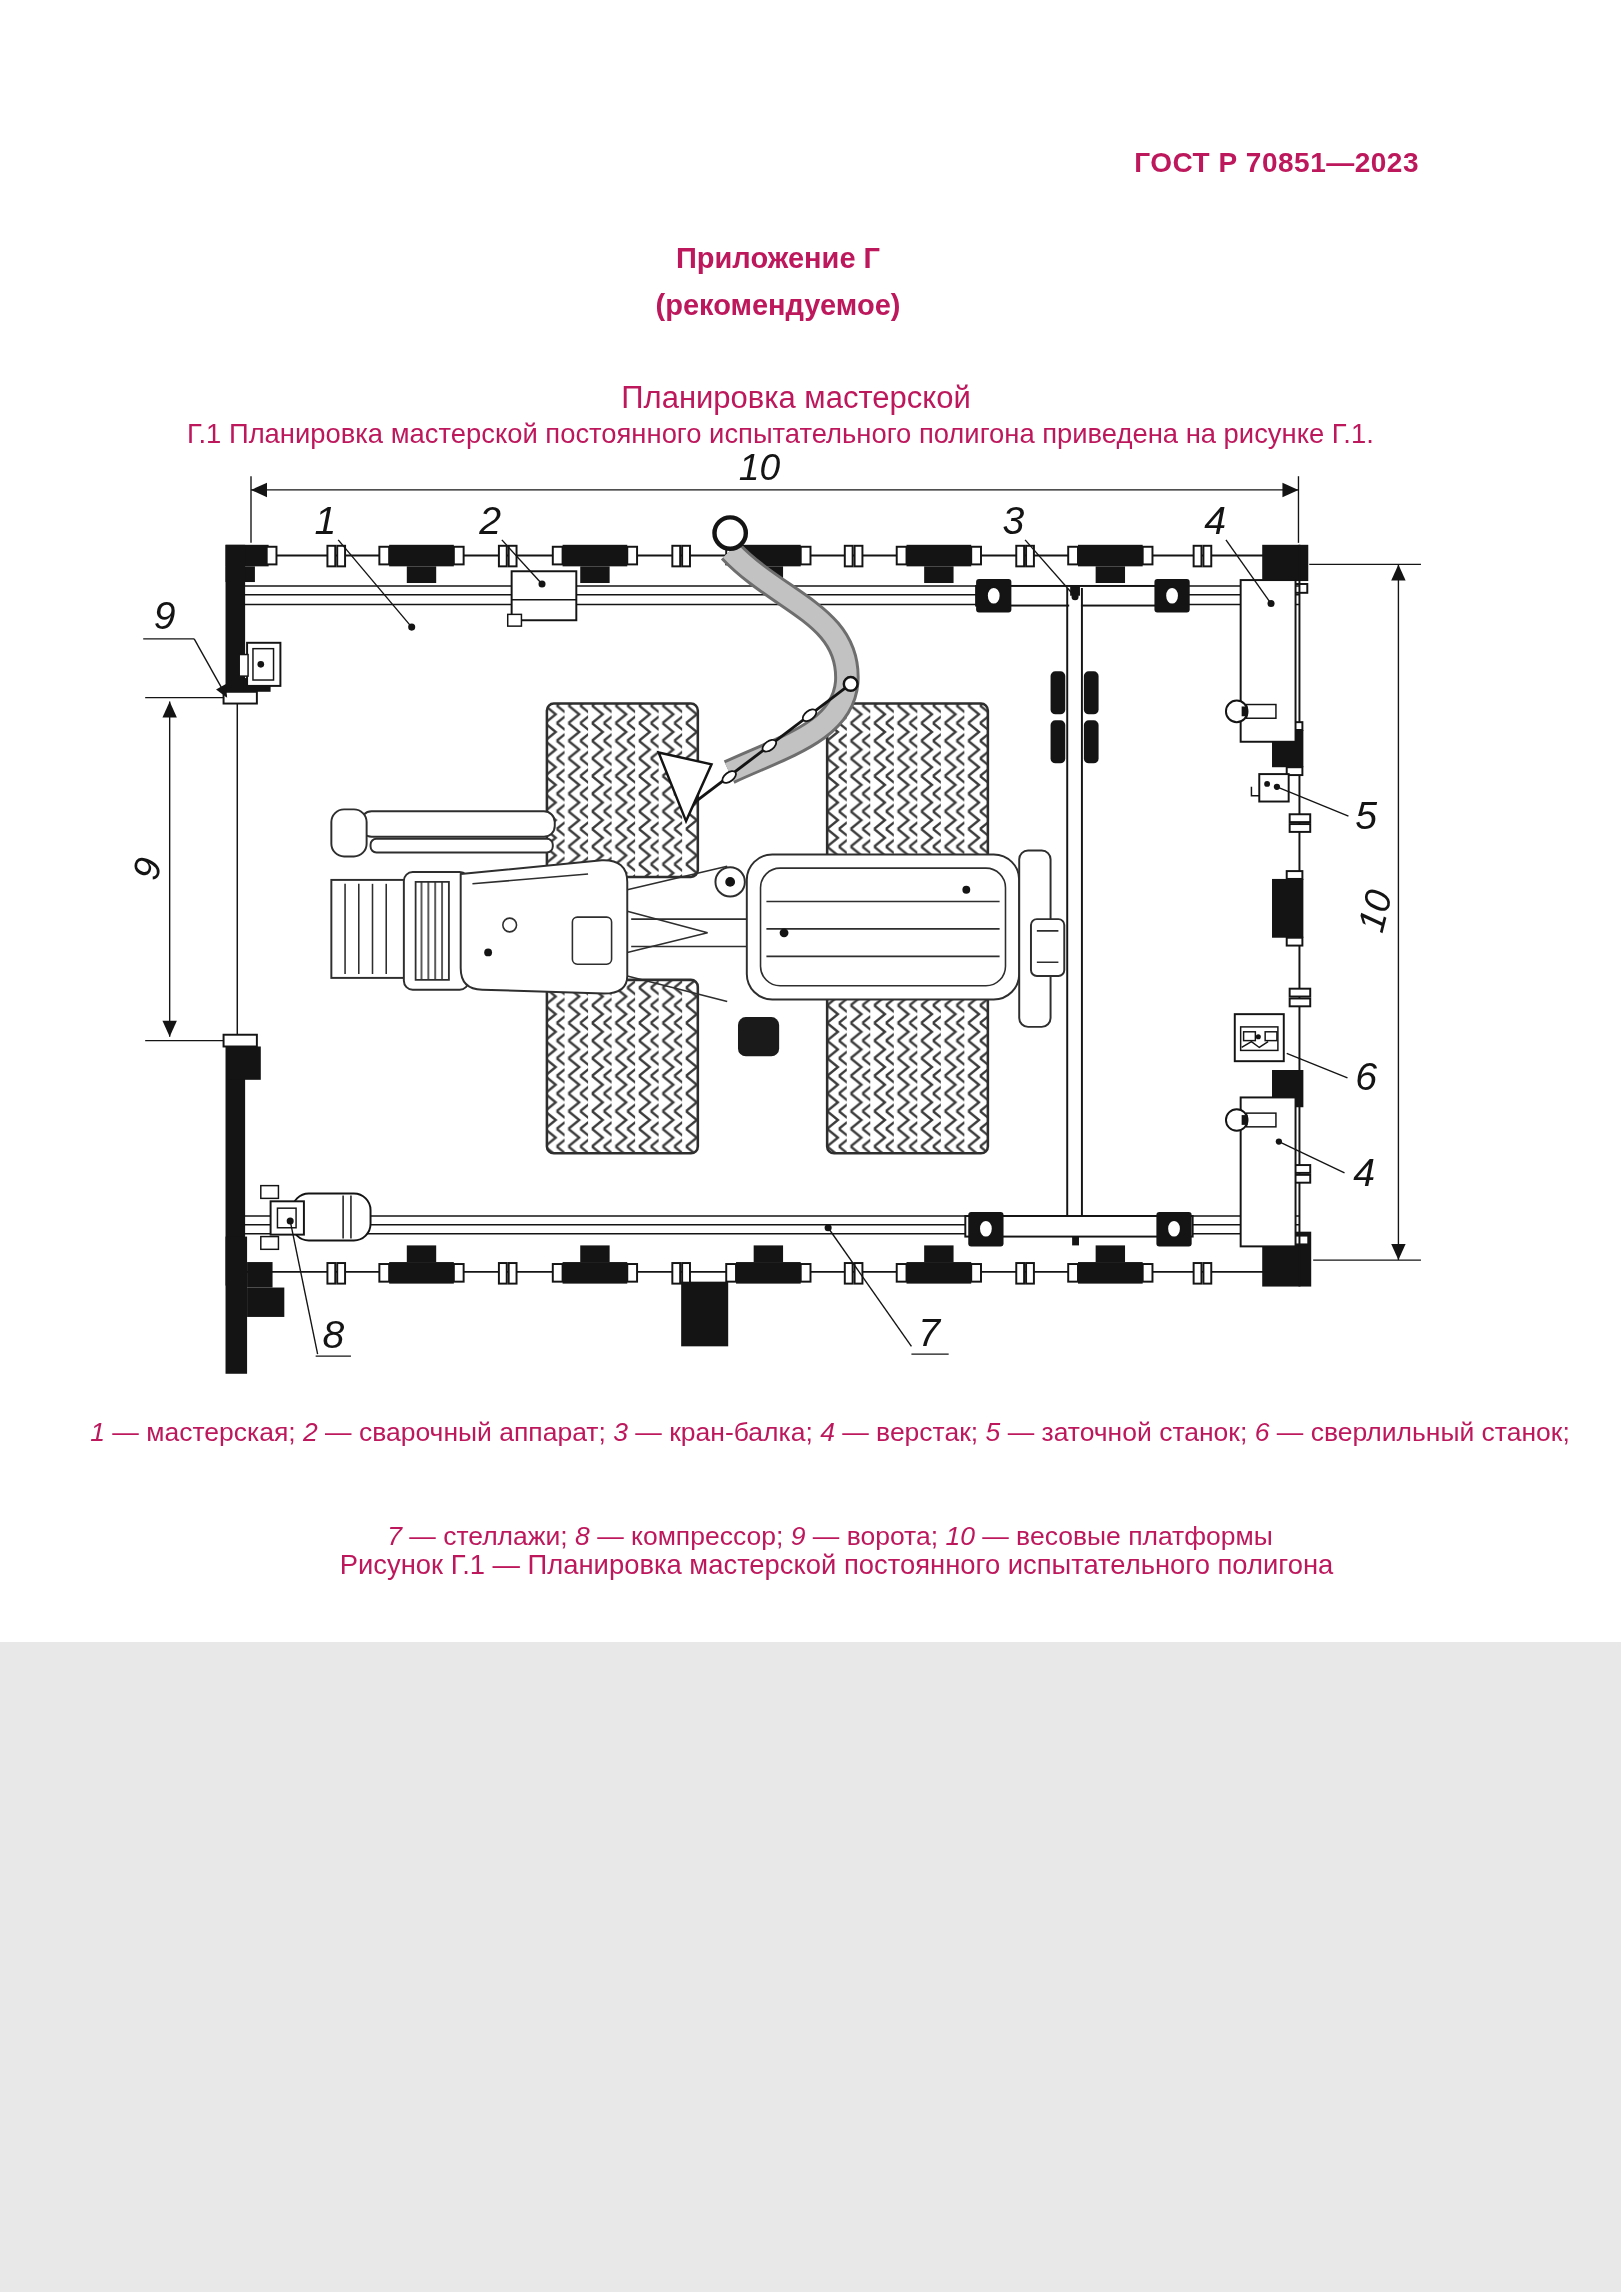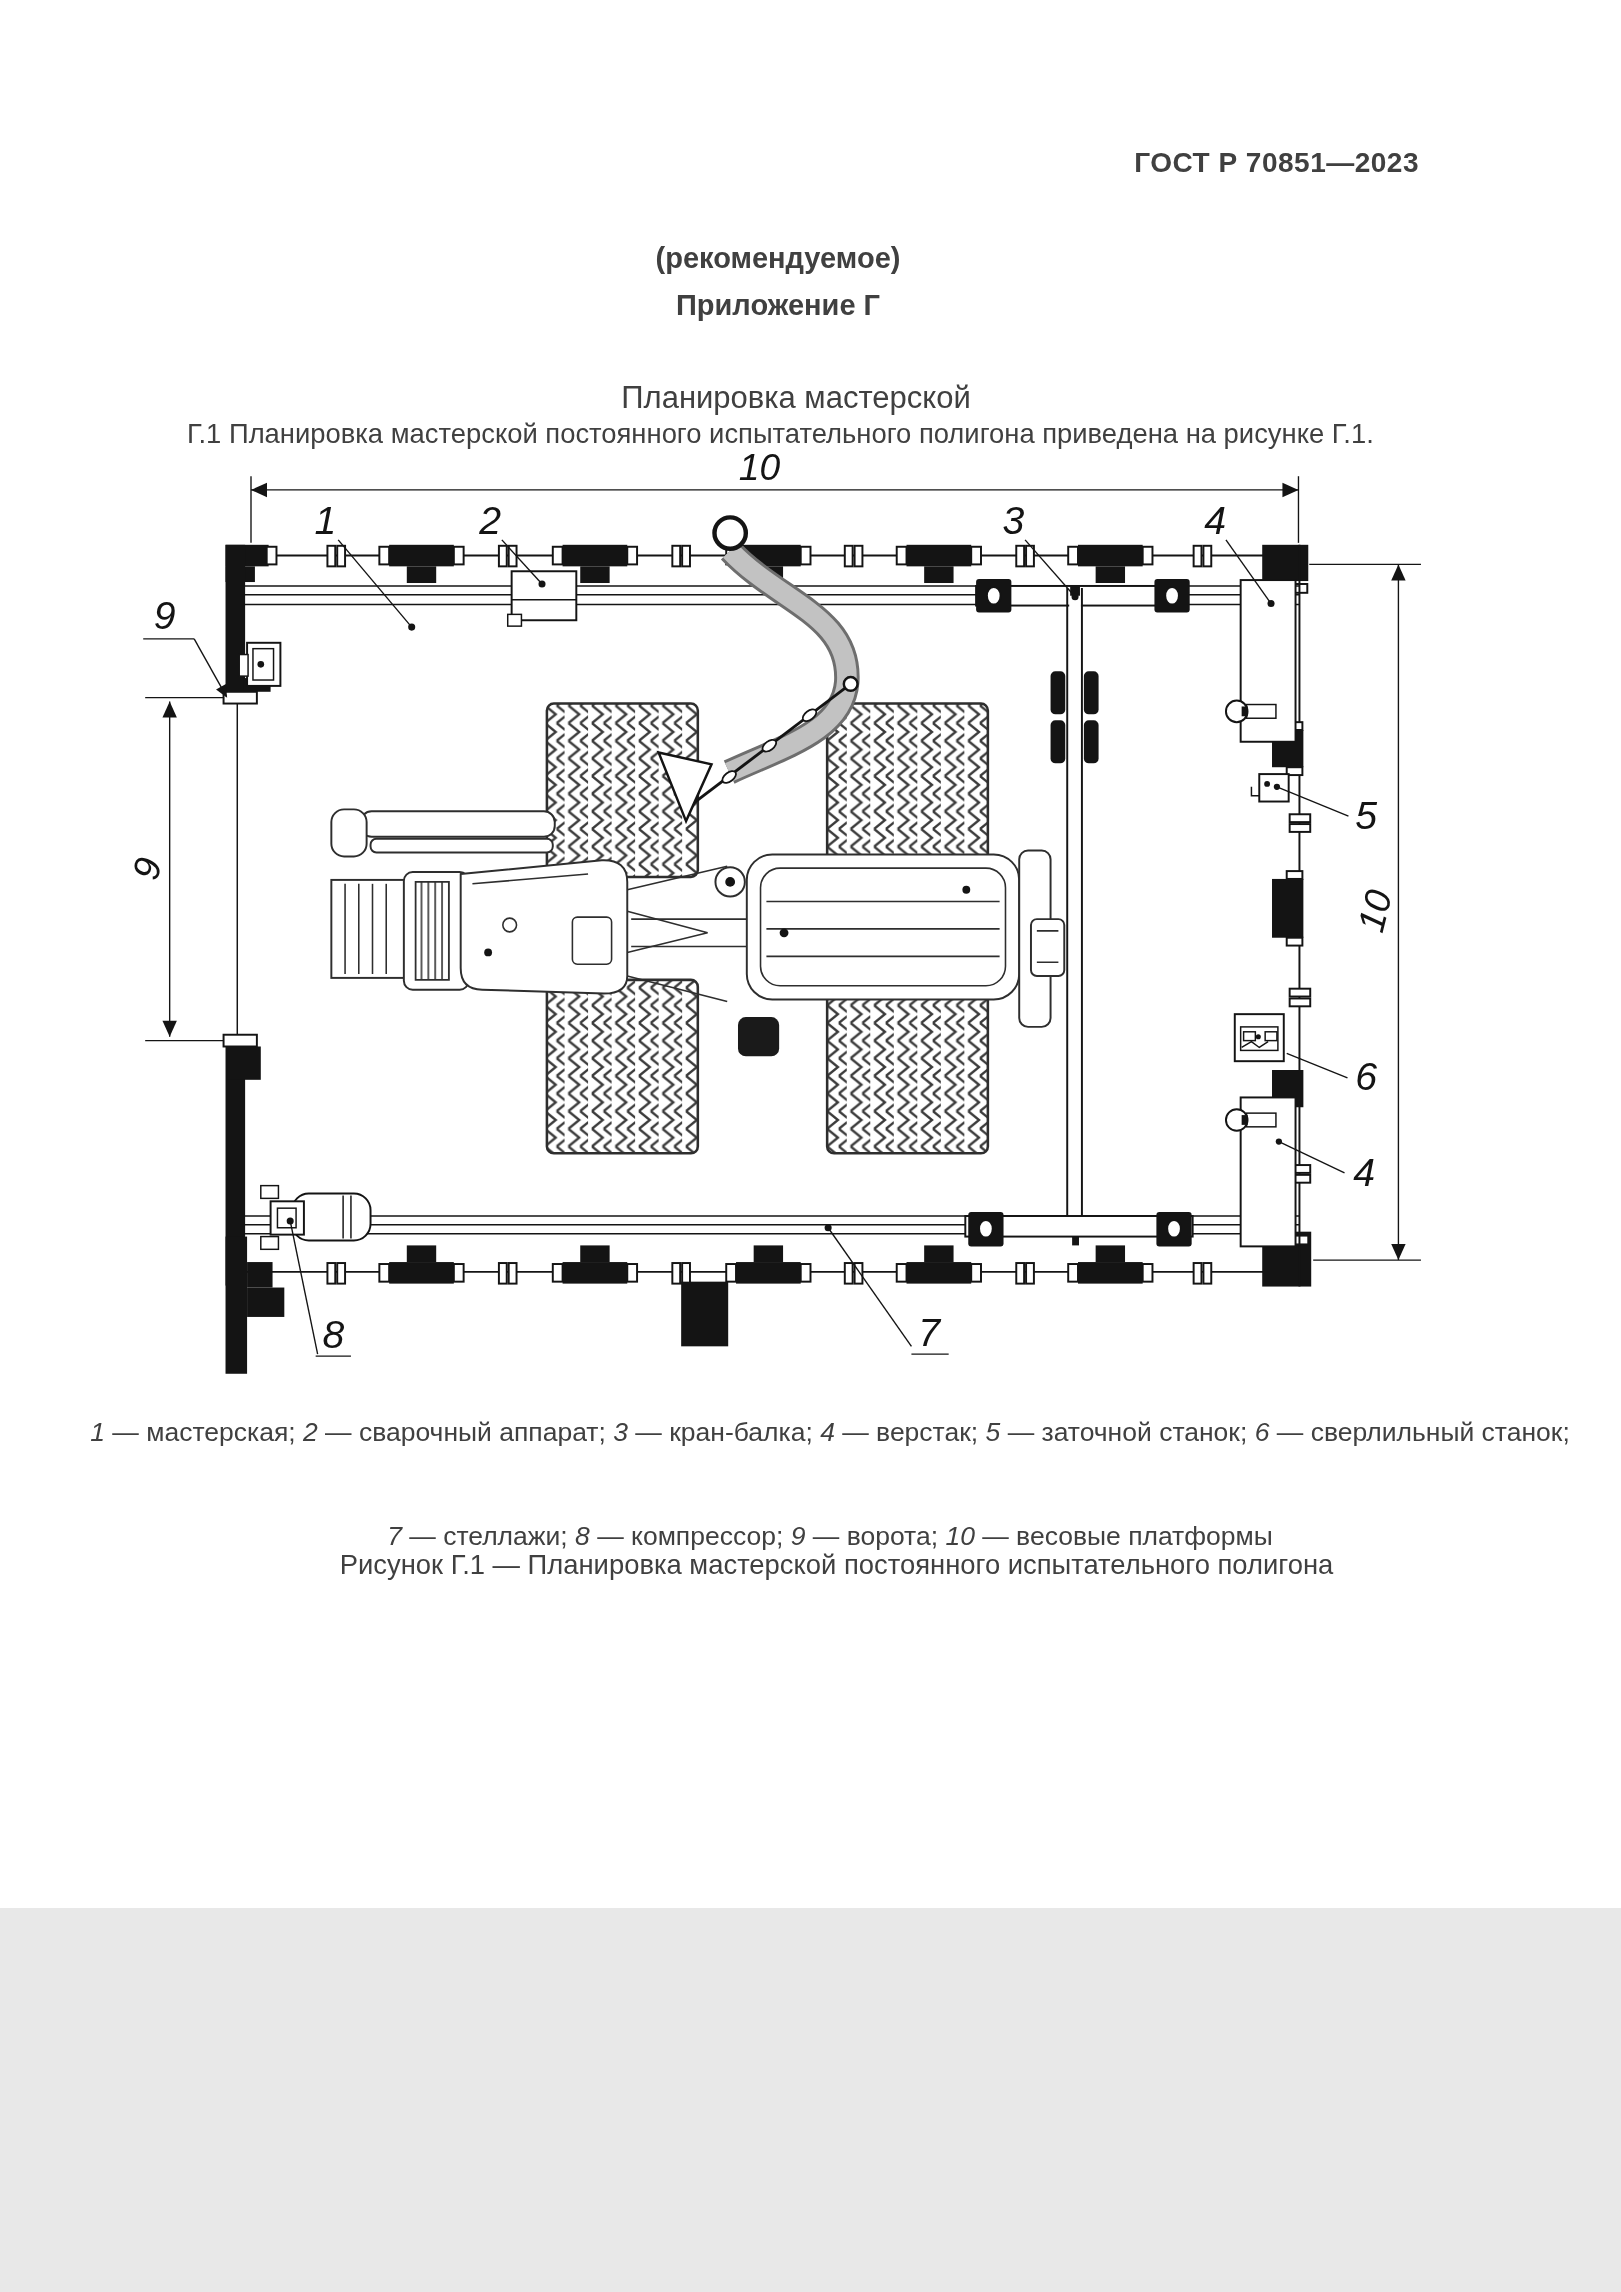--- a/index.html
+++ b/index.html
@@ -1,18 +1,18 @@
 <!DOCTYPE html>
 <html><head>
 <meta charset="utf-8">
 <style>
   html,body{margin:0;padding:0;background:#e8e8e8;}
   .page{
-    position:relative;width:1621px;height:1908px;background:#ffffff;
-    font-family:"Liberation Sans", sans-serif;color:#404040;overflow:hidden;
+    position:relative;width:1621px;height:1642px;background:#ffffff;
+    font-family:"Liberation Sans", sans-serif;color:#be185d;overflow:hidden;
     margin:0 auto;
   }
   .hdr{
     position:absolute;top:147px;right:202px;font-size:28px;font-weight:bold;
     letter-spacing:0.5px;white-space:nowrap;
   }
   .appx{
     position:absolute;top:235px;left:0;width:1556px;text-align:center;
     font-size:29px;font-weight:bold;line-height:47px;
   }
@@ -52,22 +52,22 @@
   .tracw{stroke:#2e2e2e;fill:#ffffff;stroke-width:2;}
 </style>
 </head>
 <body>
 
 <div class="page">
 
   <div class="hdr">ГОСТ Р 70851—2023</div>
 
   <div class="appx">
+    <div>Приложение Г</div>
     <div>(рекомендуемое)</div>
-    <div>Приложение Г</div>
   </div>
 
   <div class="sect">Планировка мастерской</div>
 
   <div class="para">Г.1  Планировка мастерской постоянного испытательного полигона приведена на рисунке Г.1.</div>
 
   <svg class="plan" width="1621" height="1411" viewBox="0 0 1654 1440">
     <defs>
       <marker id="mA" viewBox="0 0 12 12" refX="11" refY="6" markerWidth="14" markerHeight="14" orient="auto-start-reverse">
         <path d="M1,1.5 L11,6 L1,10.5 z" fill="#141414"></path>

